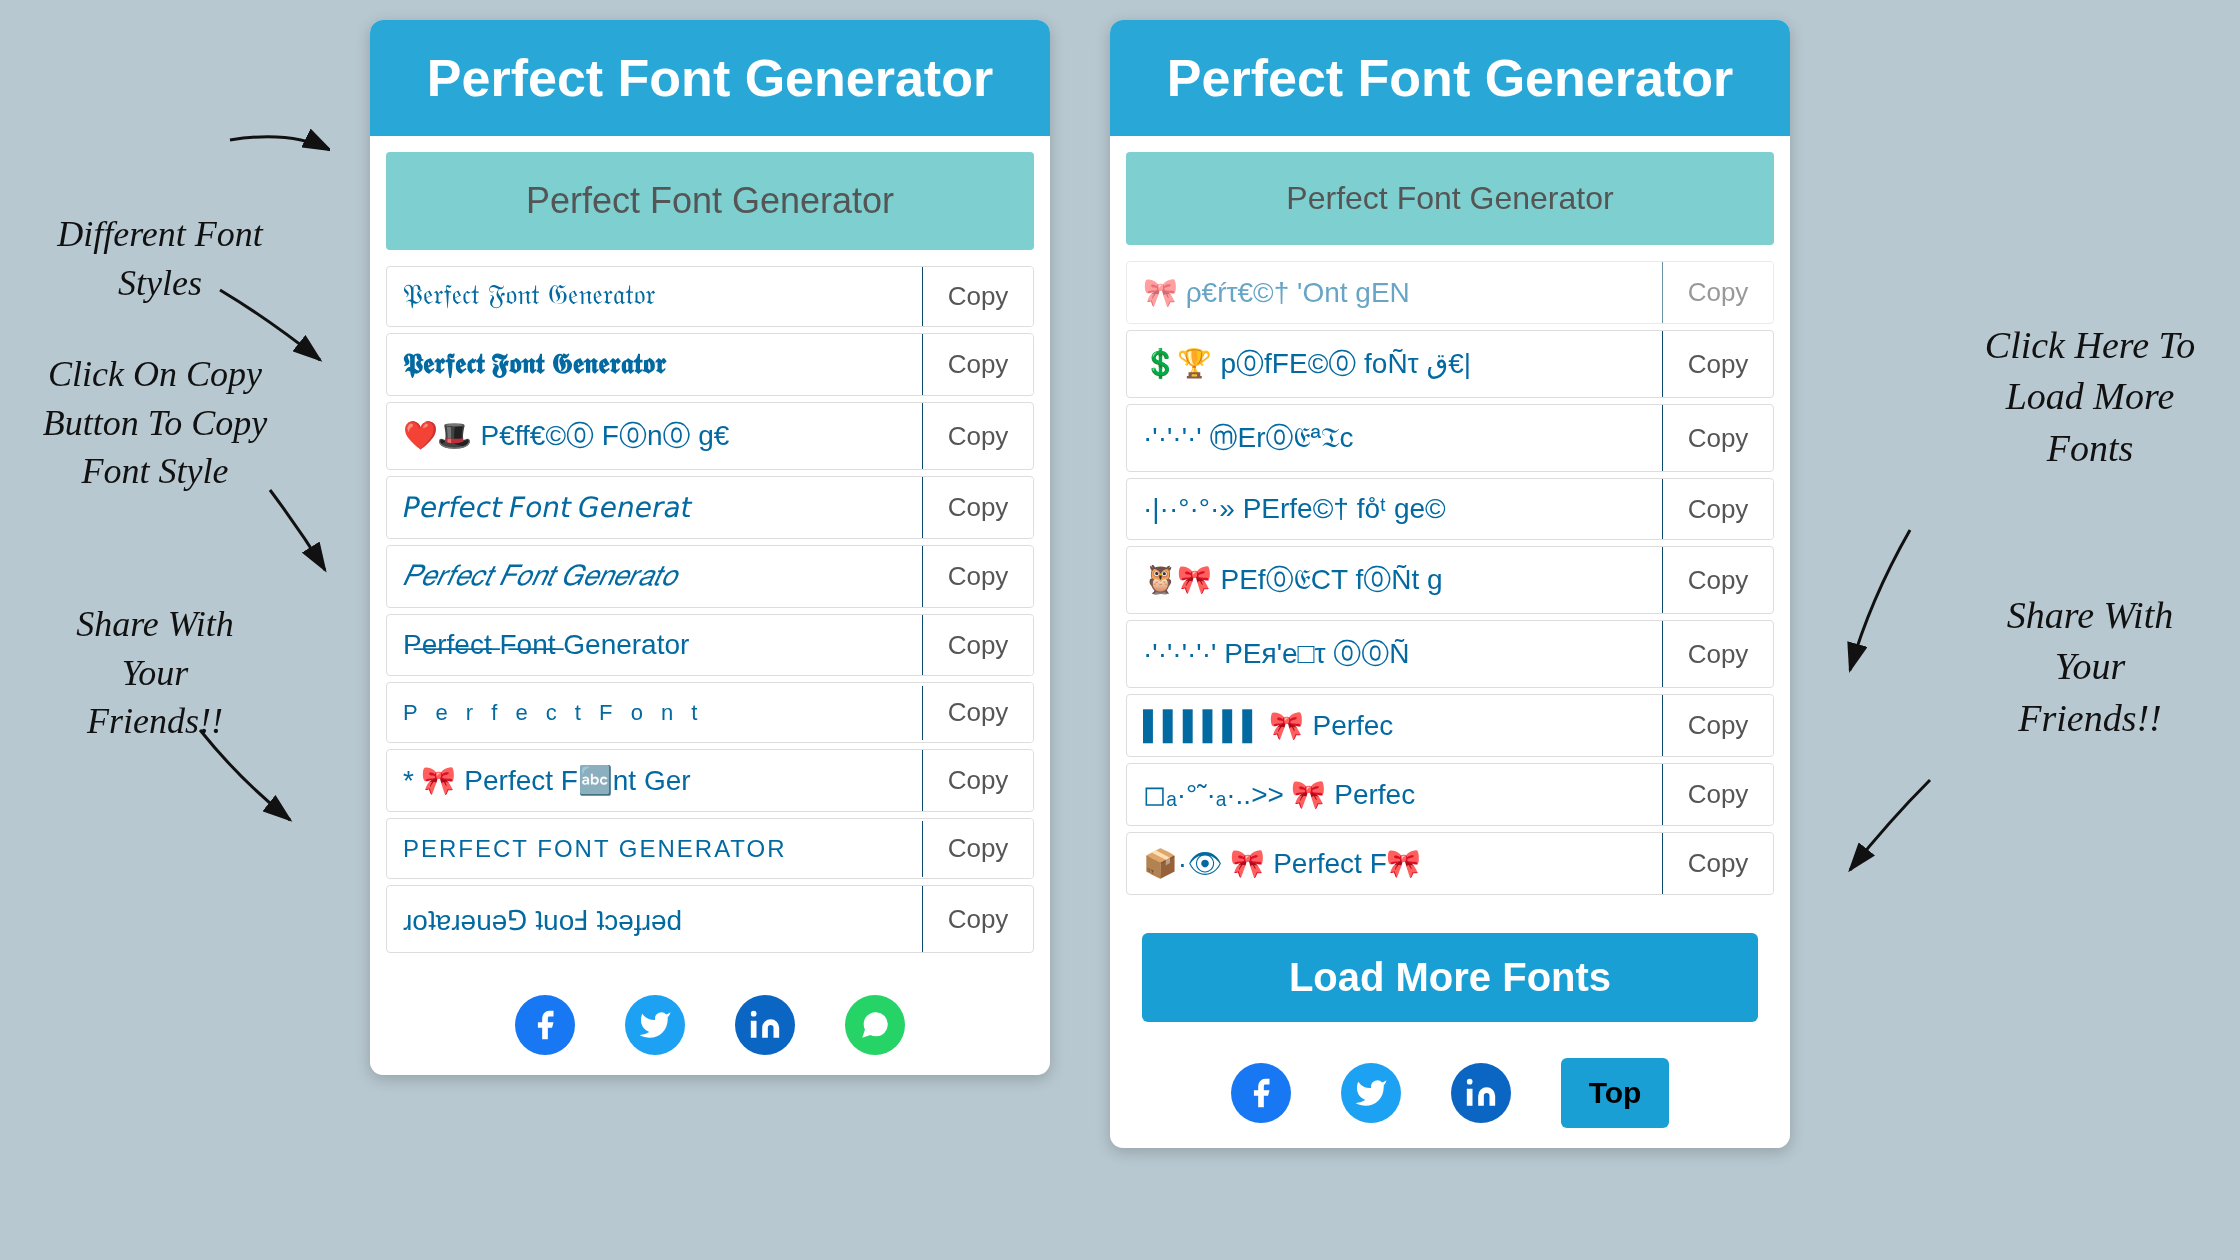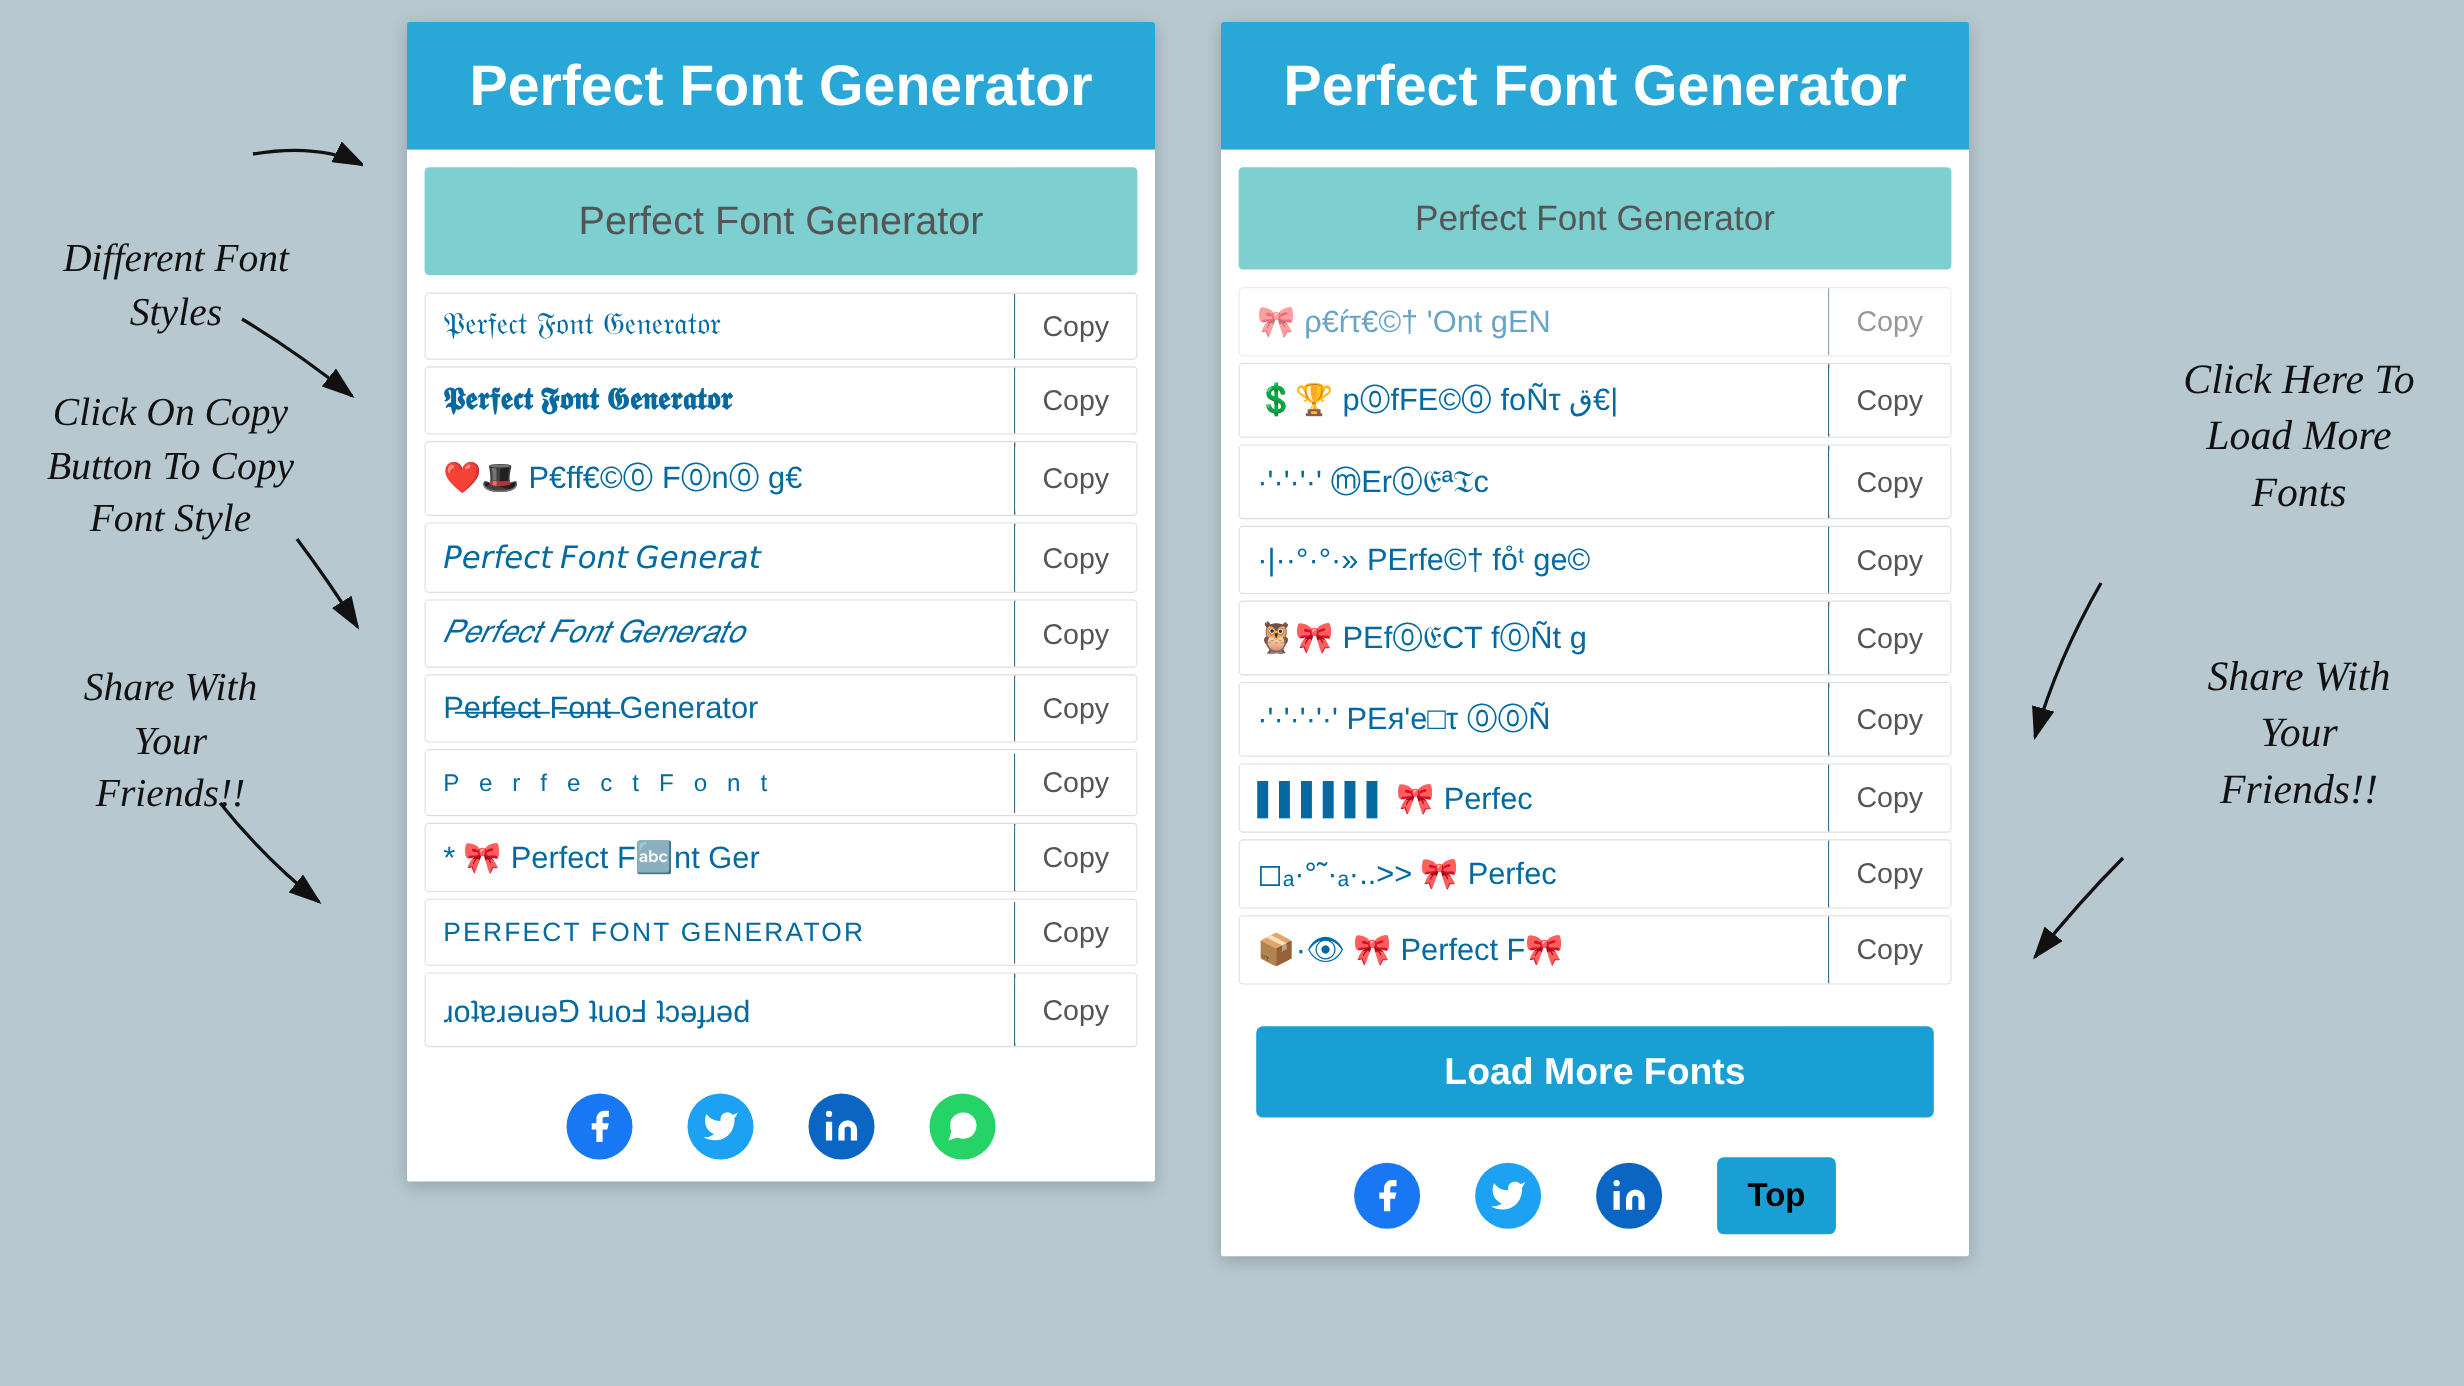--- a/index.html
+++ b/index.html
@@ -32,21 +32,21 @@
       display: flex;
       gap: 60px;
       padding: 0 40px;
       align-items: flex-start;
       padding-top: 20px;
     }
 
     .phone-panel {
       width: 720px;
       background: white;
-      border-radius: 2px;
+      border-radius: 13px;
       overflow: hidden;
       box-shadow: 0 4px 15px rgba(0,0,0,0.2);
     }
 
     .phone-header {
       background: #29a8d8;
       padding: 28px 24px;
       text-align: center;
     }
 
@@ -111,21 +111,21 @@
 
     .load-more-btn {
       display: block;
       width: calc(100% - 32px);
       margin: 8px 16px;
       padding: 22px;
       background: #1a9fd4;
       color: white;
       border: none;
       border-radius: 6px;
-      font-size: 34px;
+      font-size: 40px;
       font-weight: bold;
       cursor: pointer;
       text-align: center;
     }
 
     .social-bar {
       display: flex;
       justify-content: center;
       gap: 50px;
       padding: 20px 16px;

